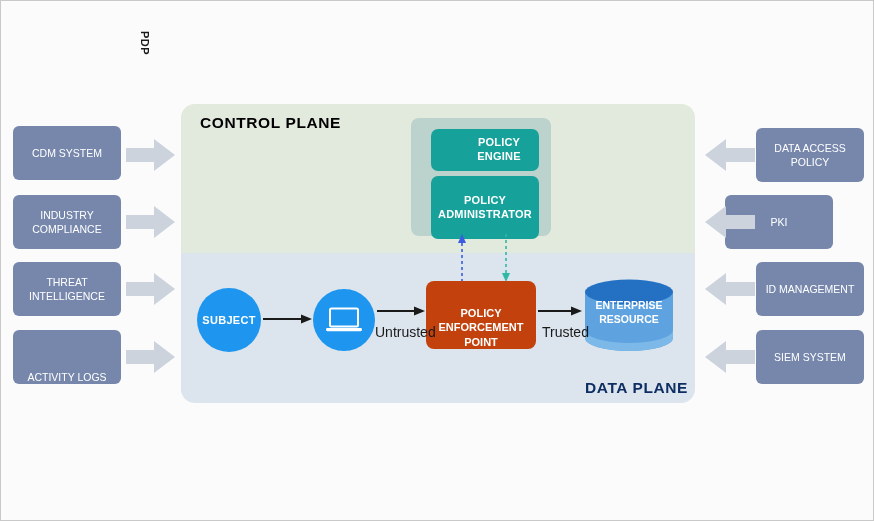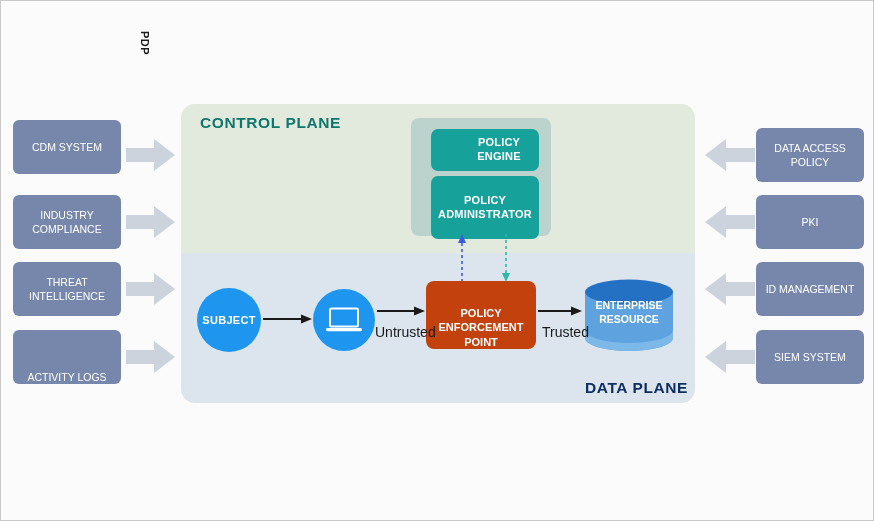--- a/index.html
+++ b/index.html
@@ -43,21 +43,21 @@
   }
   .plane-label {
     position: absolute;
     font-size: 15.5px;
     font-weight: bold;
     letter-spacing: .6px;
   }
   #control-plane-label {
     left: 199px;
     top: 113px;
-    color: #0f766e;
+    color: #000000;
   }
   #data-plane-label {
     left: 584px;
     top: 378px;
     color: #0e2e63;
   }
 
   
   #pdp-group {
     position: absolute;
@@ -204,26 +204,26 @@
     line-height: 1.35;
     text-align: center;
     display: flex;
     align-items: center;
     justify-content: center;
     box-sizing: border-box;
     padding: 0 5px;
   }
   .side-arrow { position: absolute; }
 
-  #side-box-0 { left: 12px; top: 119px; }
+  #side-box-0 { left: 12px; top: 125px; }
   #side-box-1 { left: 12px; top: 194px; }
   #side-box-2 { left: 12px; top: 261px; }
   #side-box-3 { left: 12px; top: 329px; align-items: flex-end; }
   #side-box-4 { left: 755px; top: 127px; }
-  #side-box-5 { left: 755px; top: 194px; }
+  #side-box-5 { left: 724px; top: 194px; }
   #side-box-6 { left: 755px; top: 261px; }
   #side-box-7 { left: 755px; top: 329px; }
 
   #side-arrow-0 { left: 125px; top: 136px; }
   #side-arrow-1 { left: 125px; top: 203px; }
   #side-arrow-2 { left: 125px; top: 270px; }
   #side-arrow-3 { left: 125px; top: 338px; }
   #side-arrow-4 { left: 702px; top: 136px; }
   #side-arrow-5 { left: 702px; top: 203px; }
   #side-arrow-6 { left: 702px; top: 270px; }

